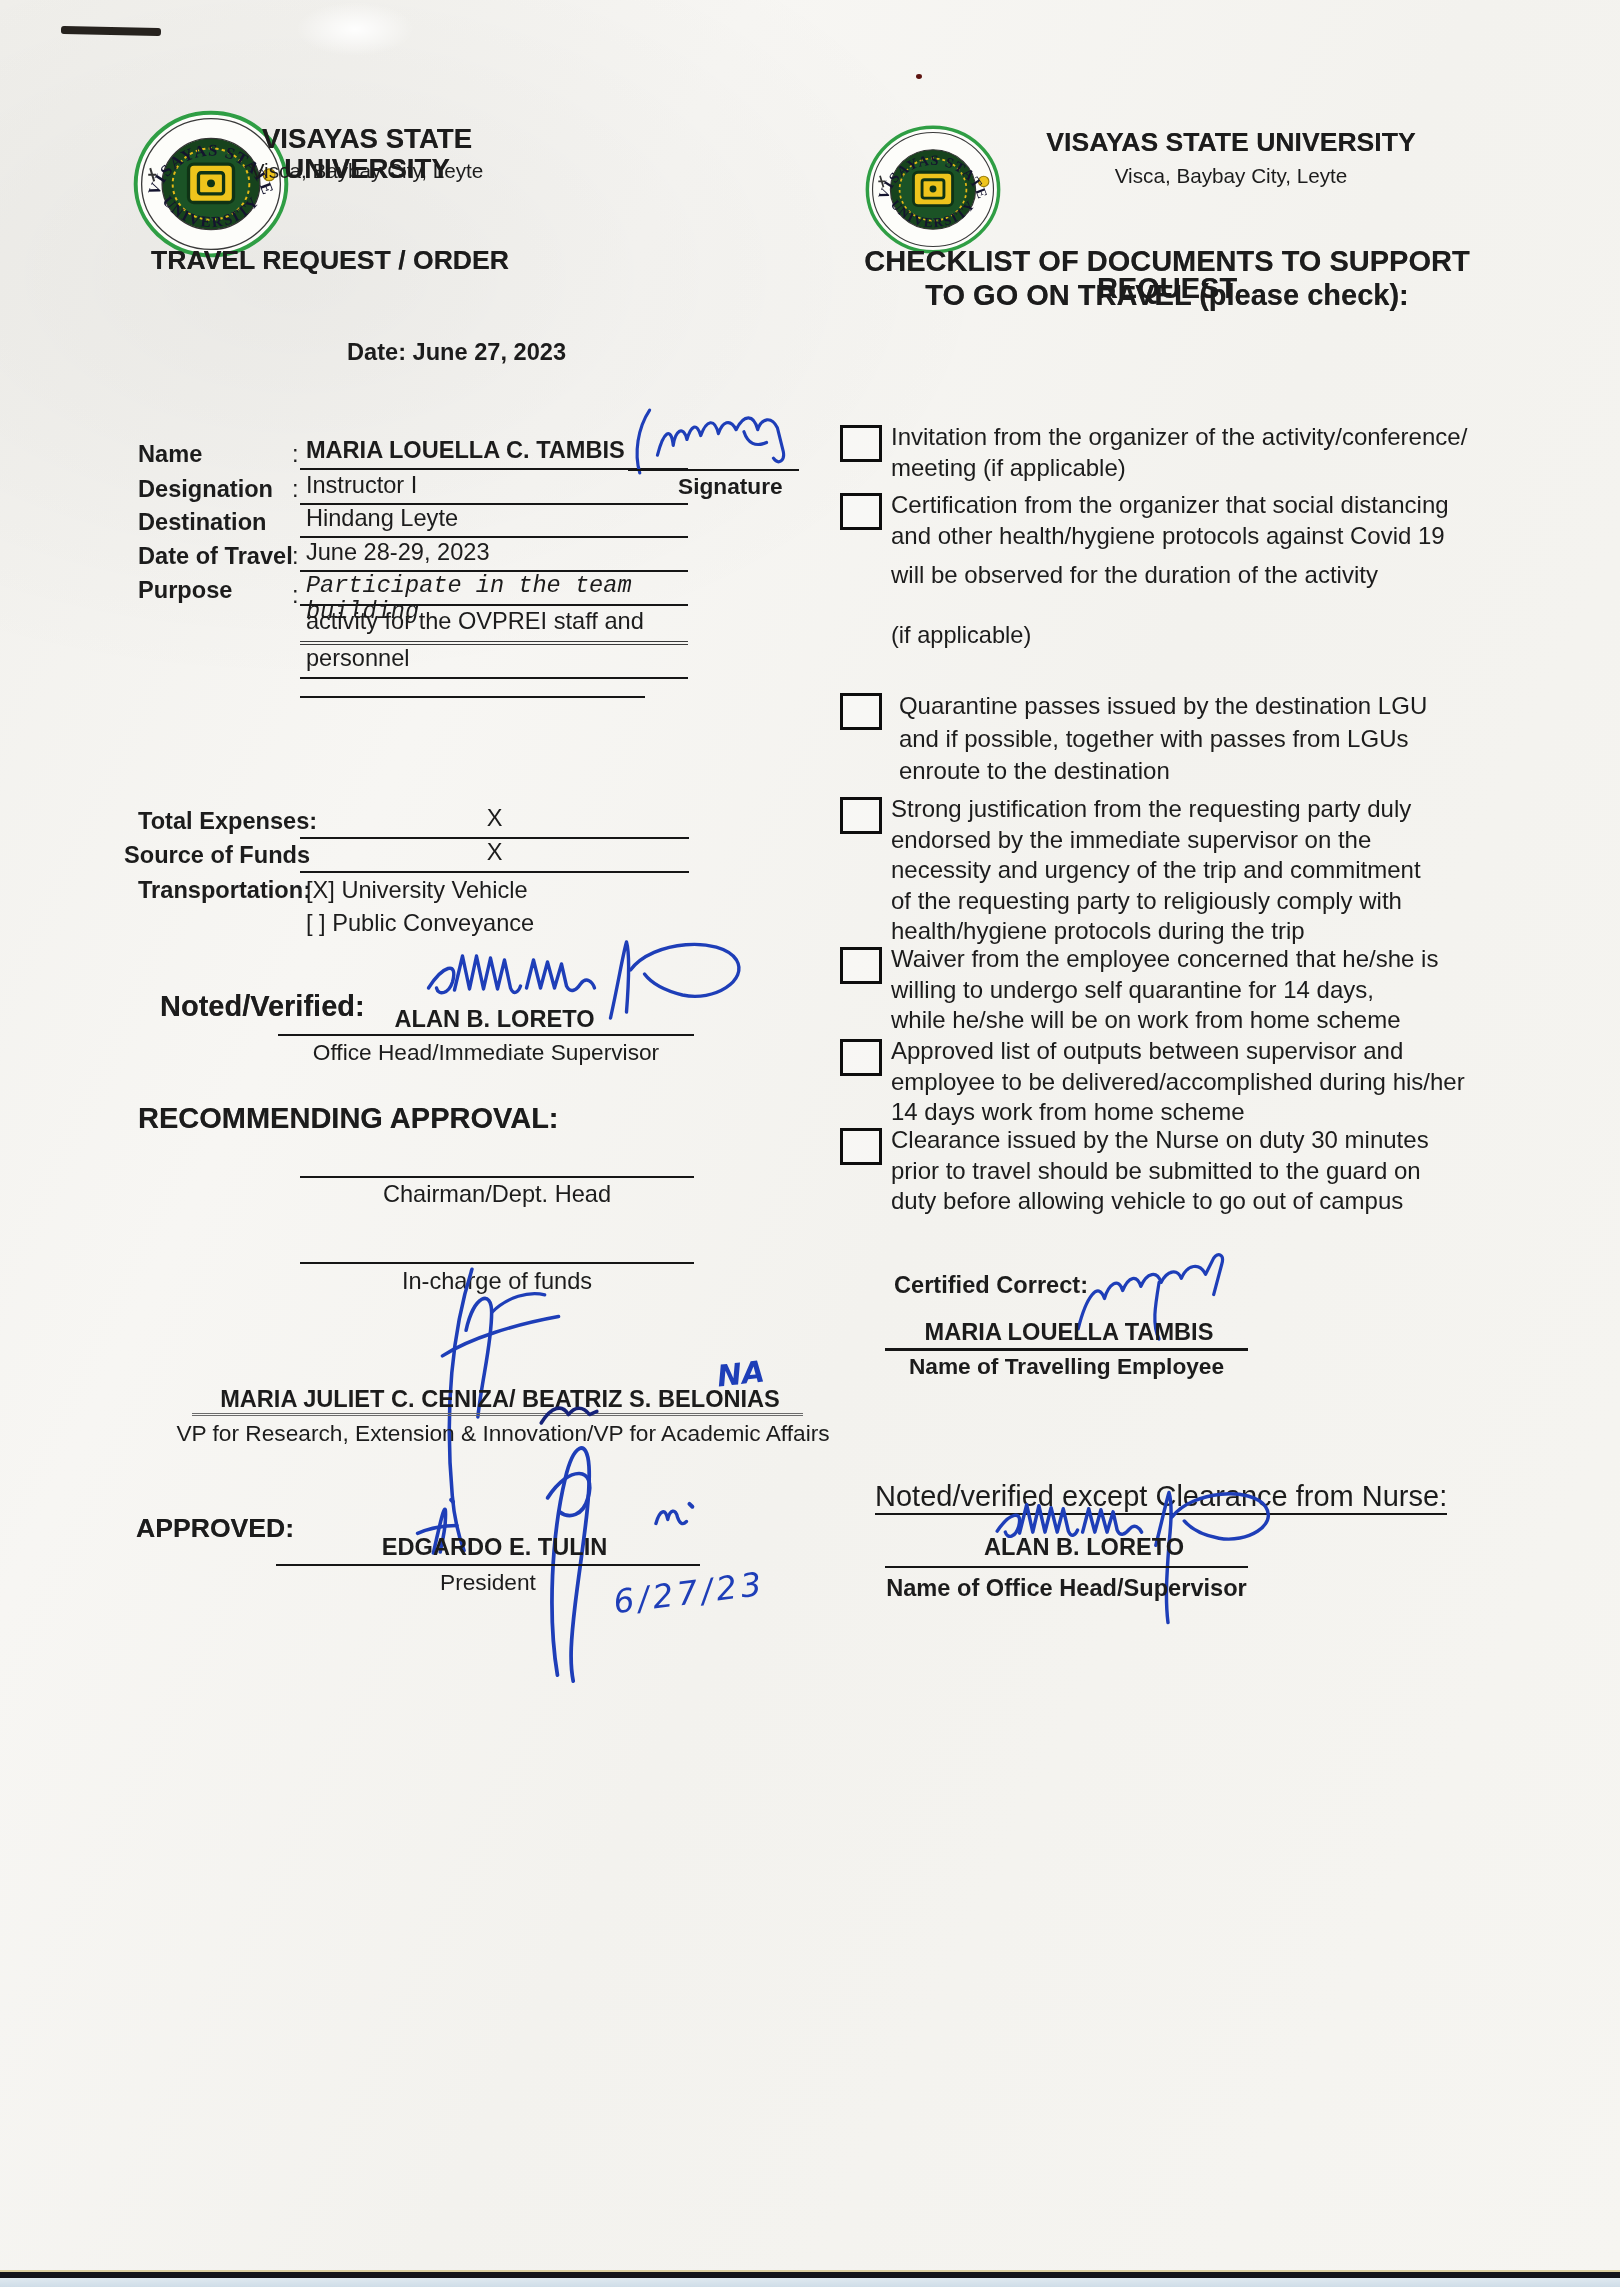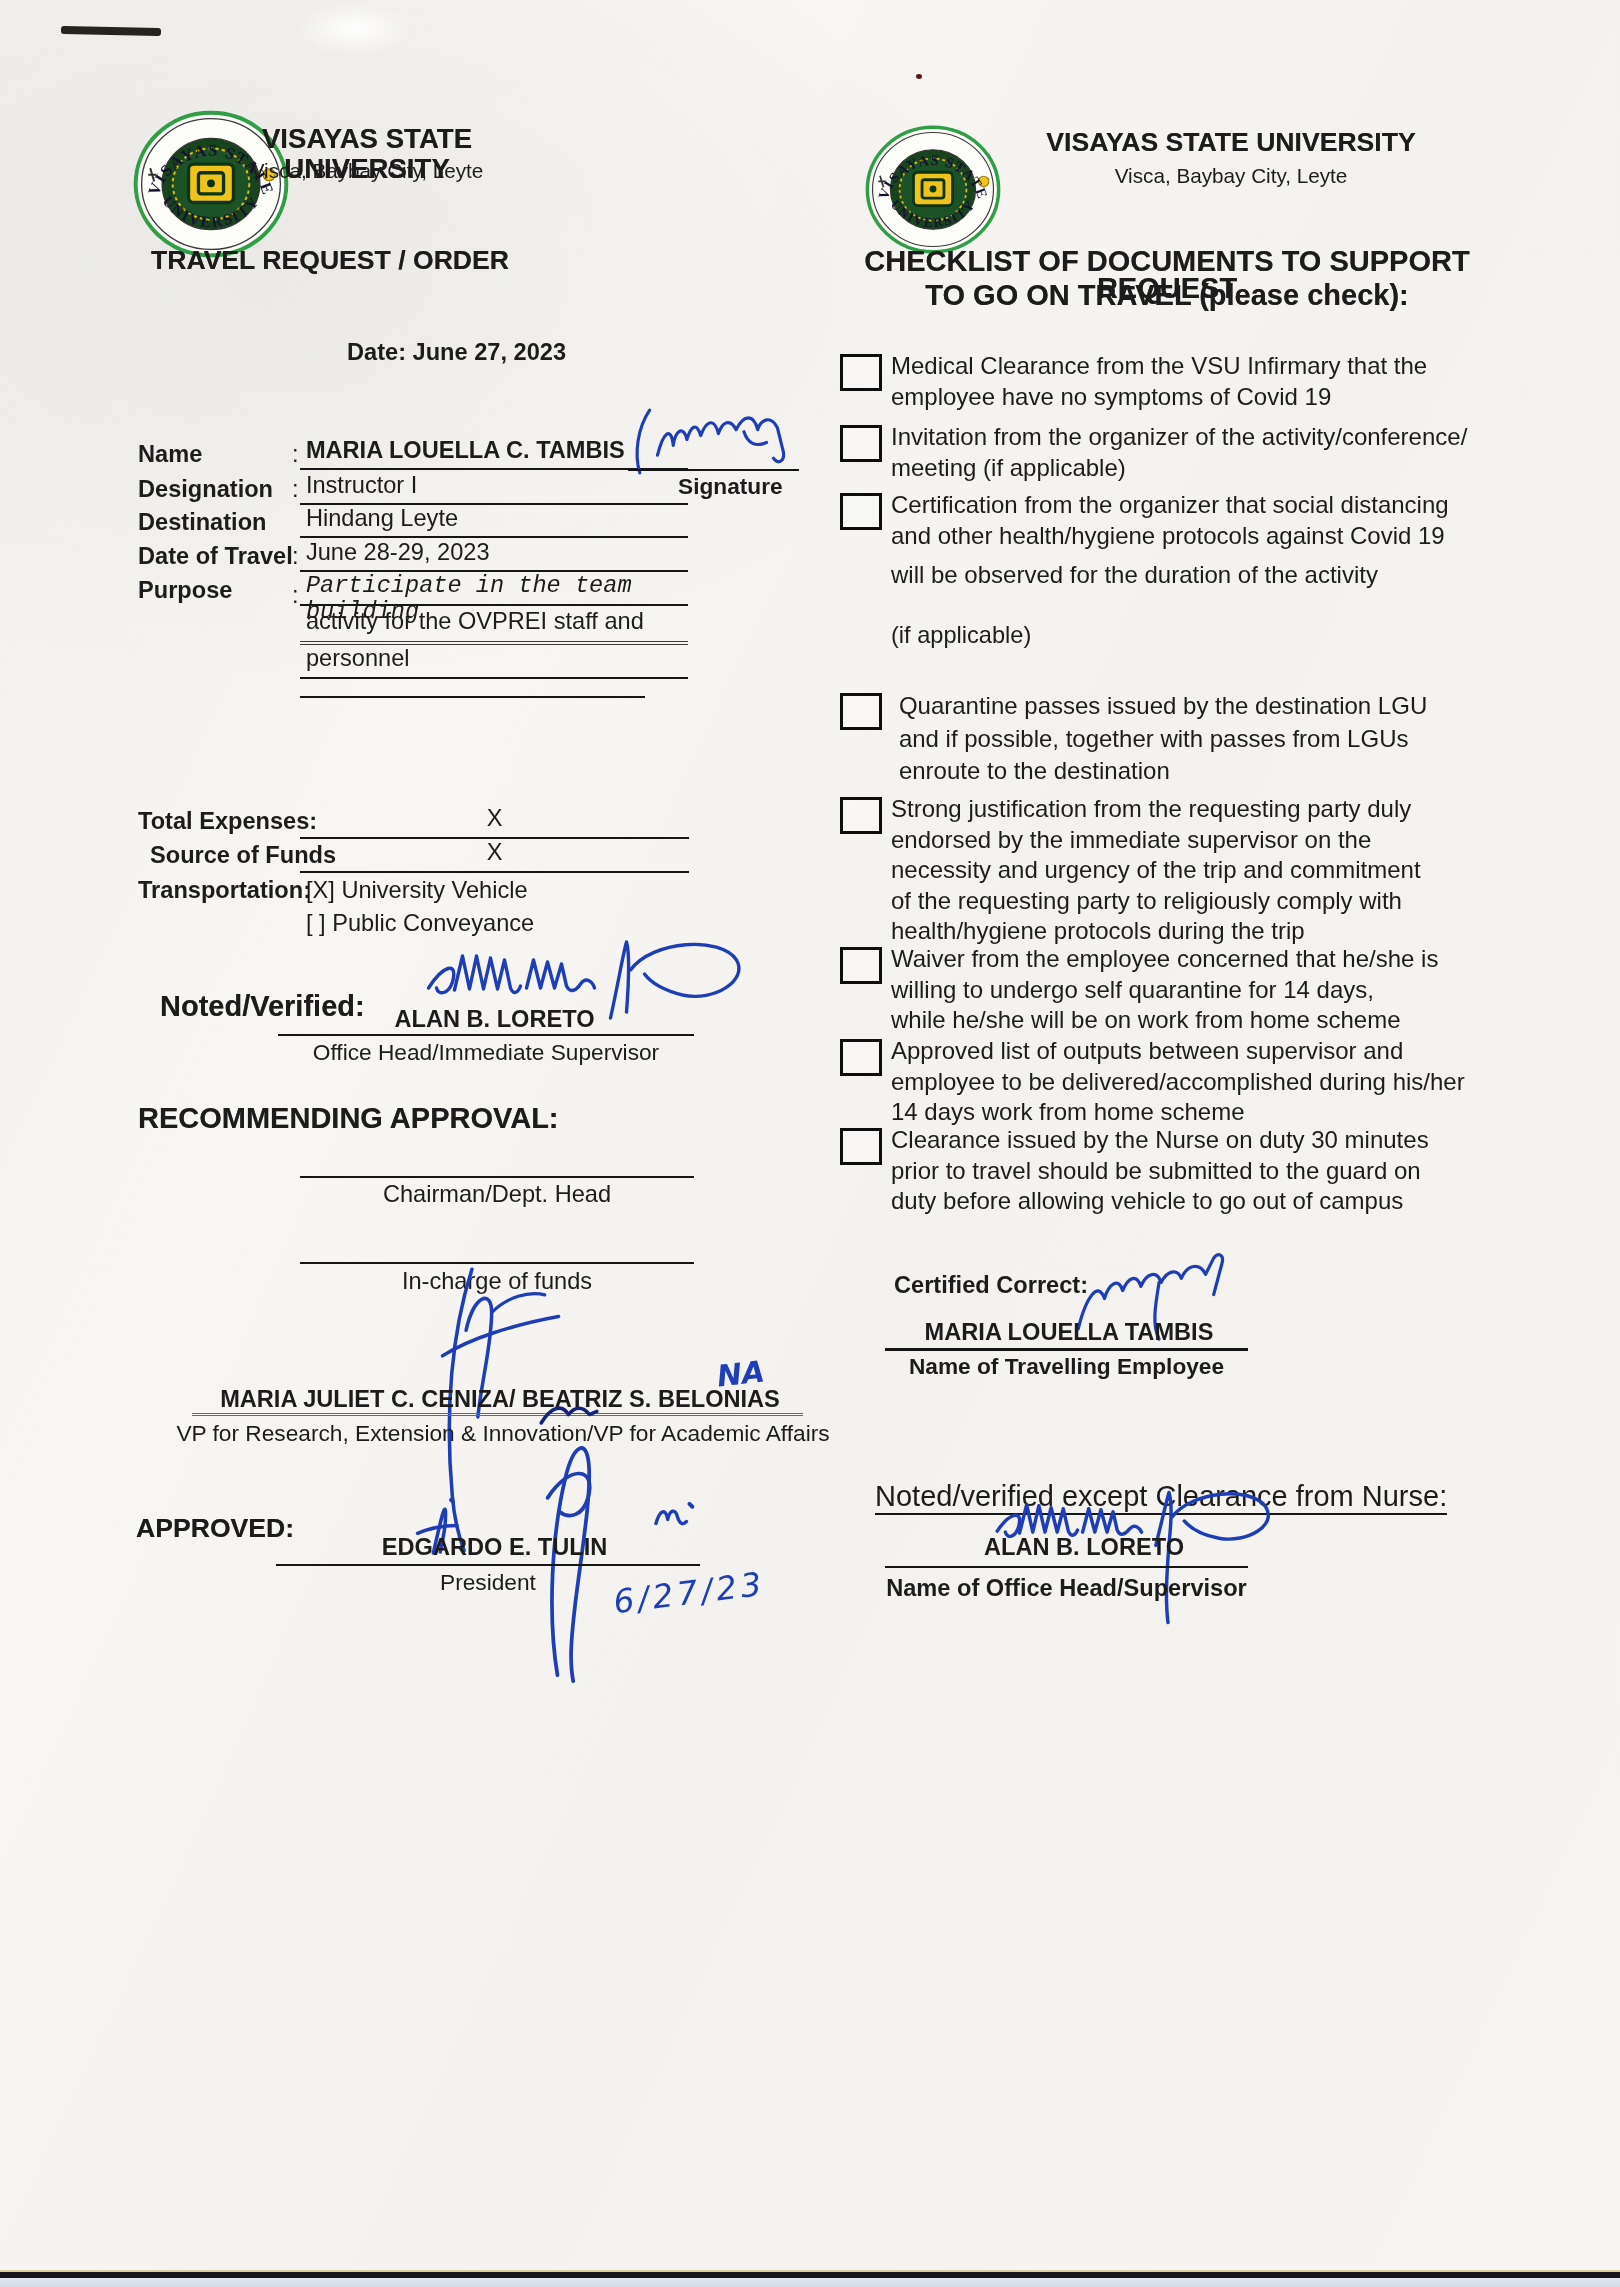--- a/index.html
+++ b/index.html
@@ -101,21 +101,21 @@
 
   <div class="abs b t24" style="left:138px;top:578px;">Purpose</div>
   <div class="abs t24" style="left:292px;top:583px;">:</div>
   <div class="abs t24 i fline val" style="left:300px;top:573px;width:382px;height:30.5px;">Participate in the team building</div>
   <div class="abs t24 fline-dbl val" style="left:300px;top:609px;width:382px;height:31.5px;">activity for the OVPREI staff and</div>
   <div class="abs t24 fline val" style="left:300px;top:646px;width:382px;height:30.5px;">personnel</div>
   <div class="abs fline" style="left:300px;top:666px;width:345px;height:29.6px;"></div>
 
   <div class="abs b t24" style="left:138px;top:809px;">Total Expenses:</div>
   <div class="abs ctr t24 fline" style="left:300px;top:806px;width:389px;height:30.5px;">X</div>
-  <div class="abs b t24" style="left:150px;top:843px;">Source of Funds</div>
+  <div class="abs b t24" style="left:124px;top:843px;">Source of Funds</div>
   <div class="abs ctr t24 fline" style="left:300px;top:840px;width:389px;height:30.5px;">X</div>
   <div class="abs b t24" style="left:138px;top:878px;">Transportation:</div>
   <div class="abs t24" style="left:306px;top:878px;">[X] University Vehicle</div>
   <div class="abs t24" style="left:306px;top:911px;">[ ] Public Conveyance</div>
 
   <div class="abs b t25 soft" style="left:138px;top:993px;margin-left:22px;">Noted/Verified:</div>
   <svg class="sig" style="left:412px;top:926px;" width="345" height="110" viewBox="0 0 340 110">
     <path d="M14 62 C28 40 44 34 38 56 C34 68 24 70 22 62" stroke-width="3.4"></path>
     <path d="M40 64 L48 30 L55 63 L62 30 L69 63 L76 32 L83 63 L90 34 L96 62 C99 70 104 66 106 60" stroke-width="3.4"></path>
     <path d="M112 62 L119 34 L126 62 L133 36 L140 62 L147 38 L152 60 C156 68 162 64 166 58 C172 50 178 56 180 62" stroke-width="3.4"></path>
@@ -181,27 +181,20 @@
     <text font-family="Liberation Serif, serif" font-size="11.5" font-weight="bold" fill="#14142e" letter-spacing="1.5">
       <textPath href="#sealBotR" startOffset="50%" text-anchor="middle">UNIVERSITY</textPath>
     </text>
   </svg>
 
   <div class="abs ctr b t27 soft" style="left:1024px;top:128px;width:414px;">VISAYAS STATE UNIVERSITY</div>
   <div class="abs ctr t21" style="left:1024px;top:165px;width:414px;">Visca, Baybay City, Leyte</div>
   <div class="abs ctr b t25 soft" style="left:837px;top:248px;width:660px;">CHECKLIST OF DOCUMENTS TO SUPPORT REQUEST</div>
   <div class="abs ctr b t25 soft" style="left:837px;top:282px;width:660px;">TO GO ON TRAVEL (please check):</div>
 
-  <div class="chk-item" style="top:351px;">
-    <span class="chk-box"></span>
-    <div class="chk-text">
-      <div>Medical Clearance from the VSU Infirmary that the</div>
-      <div>employee have no symptoms of Covid 19</div>
-    </div>
-  </div>
 
   <div class="chk-item" style="top:422px;">
     <span class="chk-box"></span>
     <div class="chk-text">
       <div>Invitation from the organizer of the activity/conference/</div>
       <div>meeting (if applicable)</div>
     </div>
   </div>
 
   <div class="chk-item" style="top:490px;">

